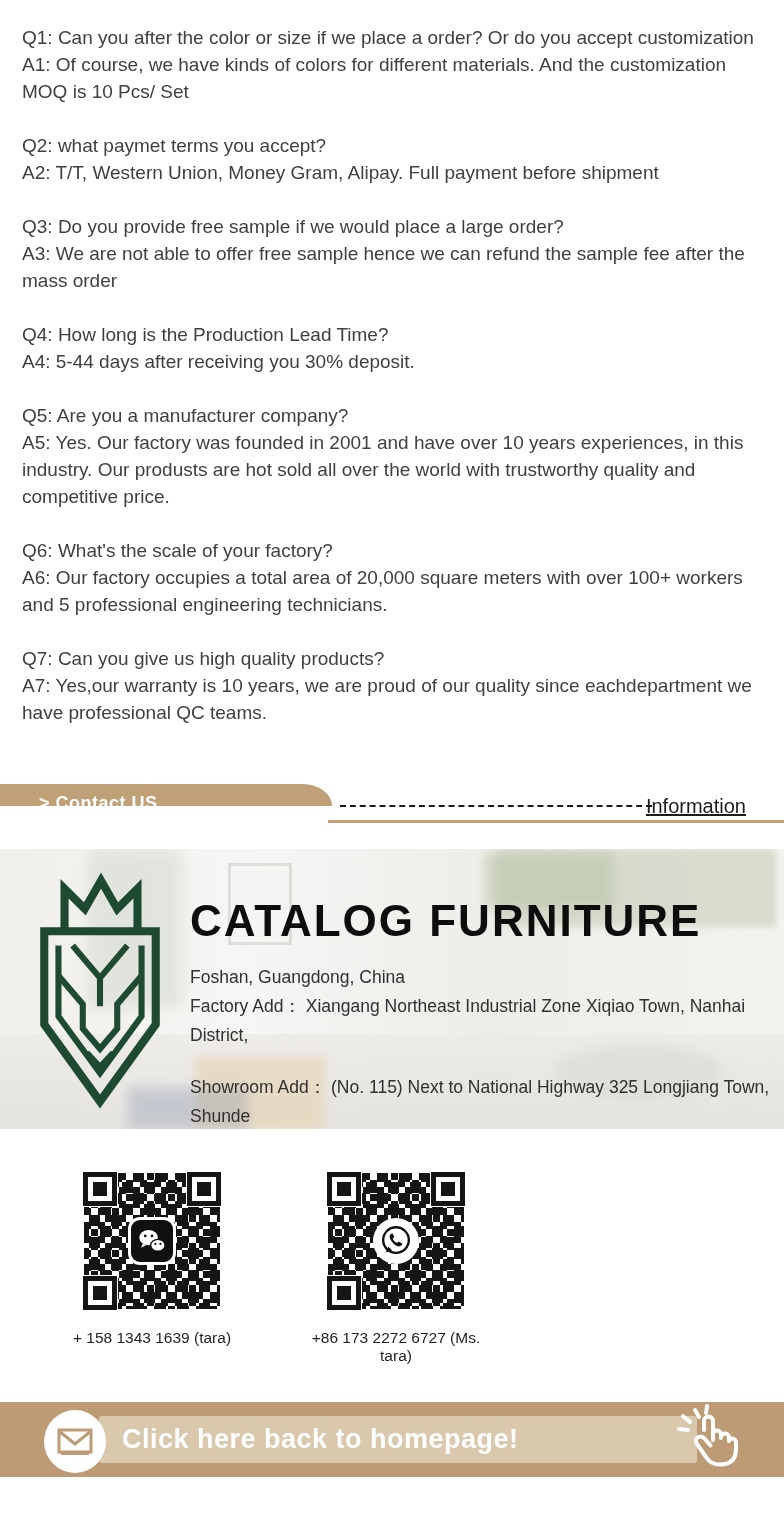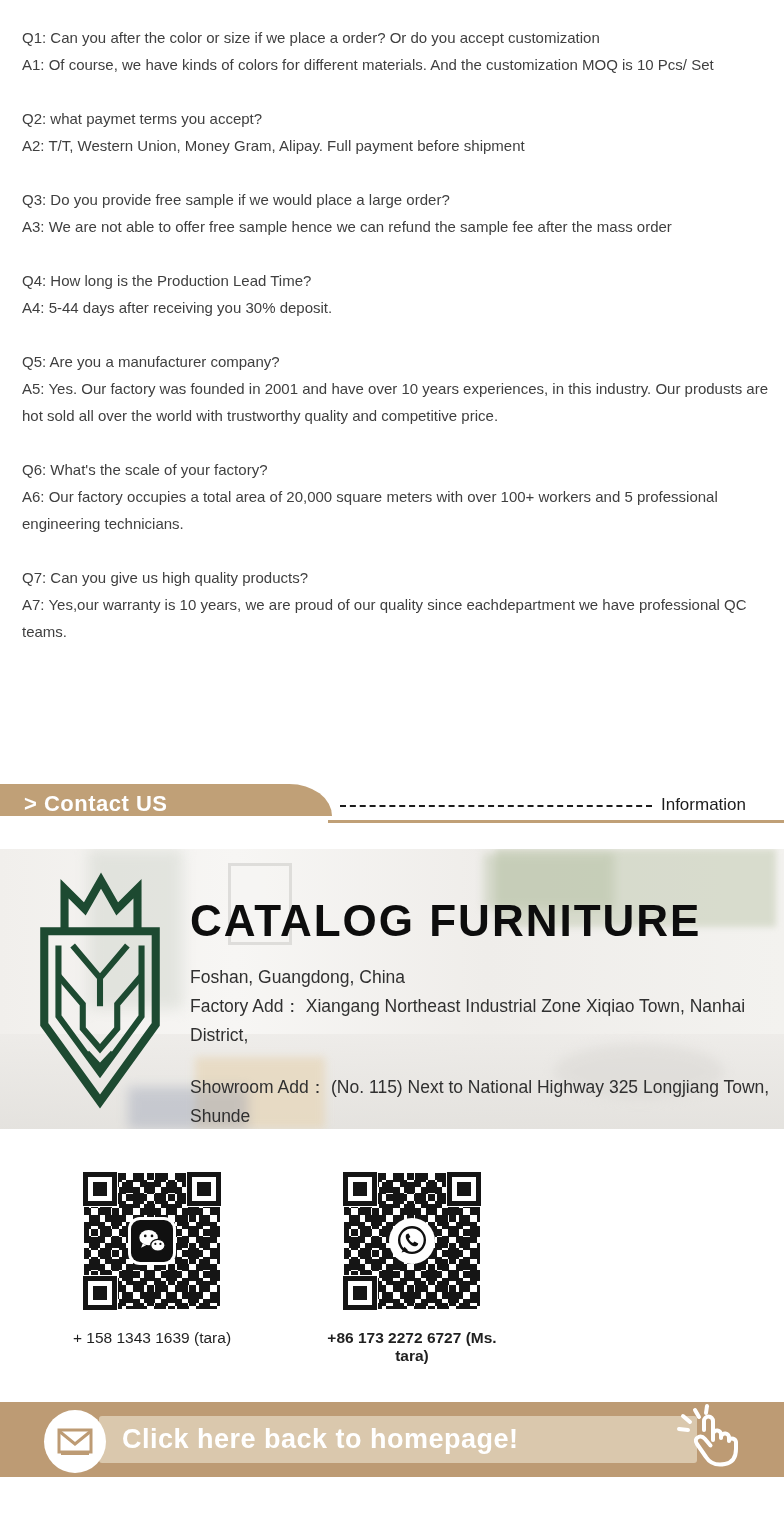--- a/index.html
+++ b/index.html
@@ -1,32 +1,32 @@
 <!DOCTYPE html>
 <html><head>
 <meta charset="utf-8">
 <style>
   html,body{margin:0;padding:0;background:#fff;}
   .page{position:relative;width:784px;height:1535px;background:#fff;overflow:hidden;
         font-family:"Liberation Sans",sans-serif;}
 
   
   .faq{position:absolute;top:24px;left:22px;right:16px;color:#3f3f3f;
-       font-size:15px;line-height:27px;}
+       font-size:19px;line-height:27px;}
   .qa{margin:0 0 27px 0;}
   .qa p{margin:0;}
 
   
   .section-header{position:absolute;top:784px;left:0;width:784px;height:40px;}
-  .tab{position:absolute;left:0;top:0;width:332px;height:32px;background:#c0a077;
-       border-top-right-radius:52px 39px;color:#fff;font-size:22px;font-weight:bold;
-       line-height:39px;padding-left:24px;box-sizing:border-box;letter-spacing:.5px;}
+  .tab{position:absolute;left:0;top:0;width:332px;height:22px;background:#c0a077;
+       border-top-right-radius:52px 39px;color:#fff;font-size:18px;font-weight:bold;
+       line-height:39px;padding-left:39px;box-sizing:border-box;letter-spacing:.5px;}
   .header-rule{position:absolute;left:328px;right:0;top:36px;height:3px;background:#c0a077;}
   .header-dashes{position:absolute;left:340px;width:312px;top:805px;border-top:2px dashed #1c1c1c;}
-  .header-info{position:absolute;right:38px;top:795px;font-size:17px;color:#1c1c1c;}
+  .header-info{position:absolute;right:38px;top:795px;font-size:20px;color:#1c1c1c;text-decoration:underline;}
 
   
   .banner{position:absolute;top:849px;left:0;width:784px;height:280px;overflow:hidden;
           background:linear-gradient(90deg,#f1efec,#f7f6f4 30%,#efedea 62%,#f3f2ef);}
   .banner-bg{position:absolute;inset:0;}
   .banner-bg div{position:absolute;}
   .blob-planter{right:8px;top:0;width:280px;height:78px;background:#c3cbb3;opacity:.55;filter:blur(3px);}
   .blob-grass{right:170px;top:4px;width:130px;height:56px;background:#b7c2a6;opacity:.5;filter:blur(5px);}
   .blob-tree{left:88px;top:0;width:95px;height:160px;background:#ccd1c8;opacity:.45;filter:blur(7px);}
   .blob-floor{left:0;right:0;bottom:0;height:95px;background:linear-gradient(#edebe8,#e2e0dc);opacity:.85;}
@@ -38,21 +38,21 @@
   .banner-logo{position:absolute;left:24px;top:12px;z-index:1;}
   .banner-content{position:absolute;left:190px;right:6px;top:0;z-index:1;color:#303030;}
   .banner-title{margin-top:48px;font-size:44px;font-weight:bold;letter-spacing:2px;color:#0d0d0d;line-height:48px;}
   .banner-addr{margin-top:18px;font-size:17.5px;line-height:29px;}
   .banner-addr.second{margin-top:23px;}
 
   
   .contacts{position:absolute;top:1163px;left:0;width:704px;height:200px;}
   .contact-col{position:absolute;text-align:center;}
   .col-1{left:64px;width:176px;}
-  .col-2{left:316px;width:192px;font-weight:bold;}
+  .col-2{left:300px;width:192px;}
   .col-3{left:524px;width:210px;}
   .caption{font-size:15.5px;color:#1f1f1f;margin-top:14px;}
 
   .qr{position:relative;width:148px;height:148px;margin:4px auto 0;background:#fff;}
   .qr-pattern{position:absolute;inset:6px;
      background:
        conic-gradient(#151515 25%,#0000 0 50%,#151515 0 75%,#0000 0) 0 0/14px 14px,
        conic-gradient(#151515 25%,#0000 0 50%,#151515 0 75%,#0000 0) 5px 9px/22px 22px;}
   .finder{position:absolute;width:36px;height:36px;background:#fff;display:flex;align-items:center;justify-content:center;}
   .finder::before{content:"";position:absolute;inset:1px;border:5px solid #151515;}

